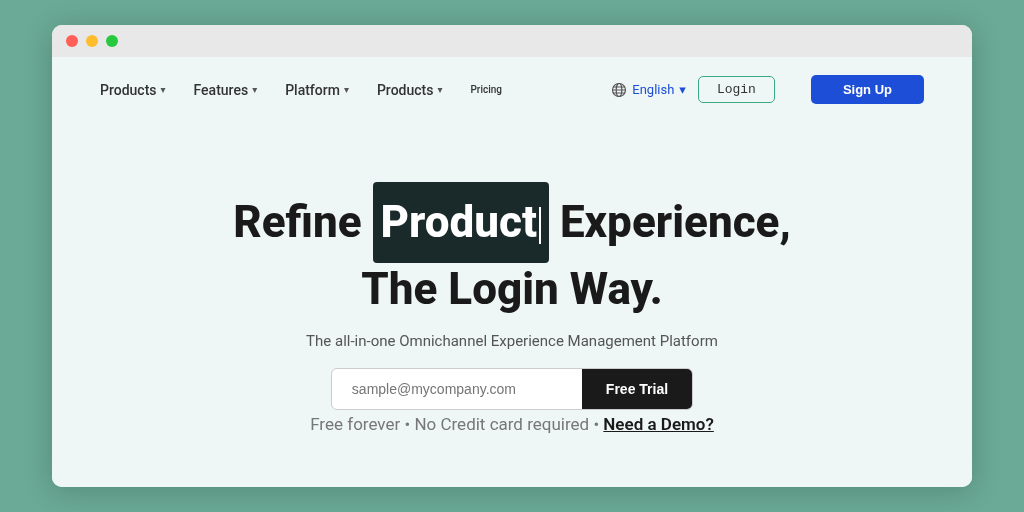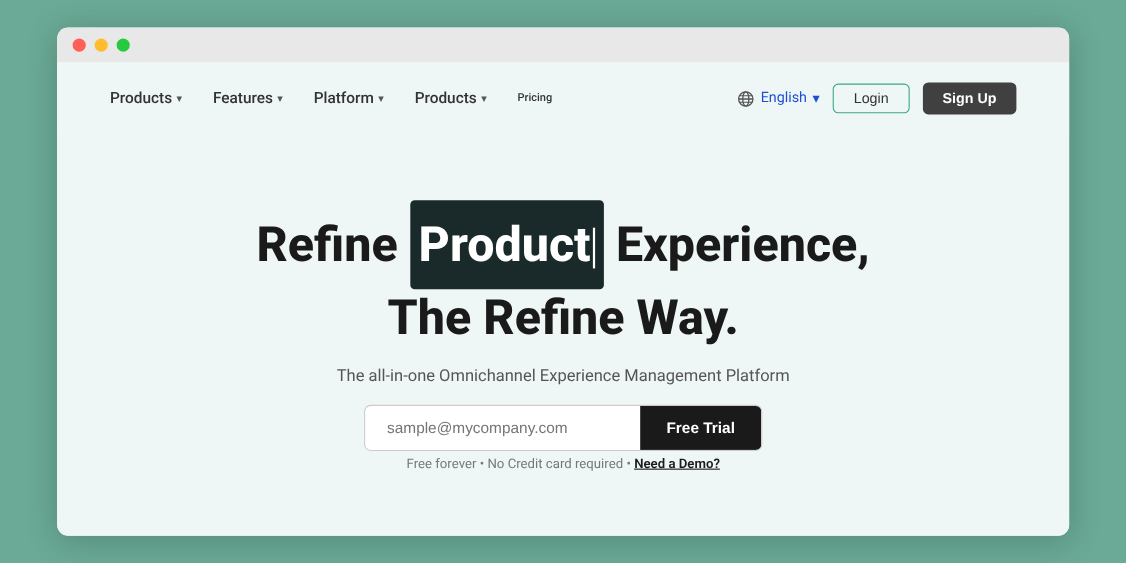--- a/index.html
+++ b/index.html
@@ -104,31 +104,33 @@
 
     .btn-login {
       padding: 5px 18px;
       border: 1.5px solid #3aaa80;
       background: transparent;
       color: #333;
       border-radius: 5px;
       font-size: 13px;
       font-weight: 500;
       cursor: pointer;
+      font-family: Liberation Mono, monospace;
     }
 
     .btn-signup {
-      padding: 7px 18px;
-      background: #404040;
+      padding: 7px 32px;
+      background: #1d4ed8;
       border: none;
       color: #fff;
       border-radius: 5px;
       font-size: 13px;
       font-weight: 600;
       cursor: pointer;
+      margin-left: 24px;
     }
 
     
     .hero {
       display: flex;
       flex-direction: column;
       align-items: center;
       text-align: center;
       padding: 60px 40px 50px;
     }
@@ -190,21 +192,21 @@
       padding: 12px 24px;
       background: #1a1a1a;
       border: none;
       color: #fff;
       font-size: 14px;
       font-weight: 600;
       cursor: pointer;
     }
 
     .cta-note {
-      font-size: 12px;
+      font-size: 17px;
       color: #777;
     }
 
     .cta-note a {
       color: #1a1a1a;
       font-weight: 600;
       text-decoration: underline;
     }
   </style>
 </head>
@@ -255,21 +257,21 @@
         </div>
         <button class="btn-login">Login</button>
         <button class="btn-signup">Sign Up</button>
       </div>
     </nav>
 
     <section class="hero">
       <h1 class="hero-title">
         <span>Refine </span><span class="highlight">Product</span><span> Experience,</span>
         <br>
-        <span>The Refine Way.</span>
+        <span>The Login Way.</span>
       </h1>
 
       <p class="hero-subtitle">The all-in-one Omnichannel Experience Management Platform</p>
 
       <div class="cta-form">
         <input class="email-input" type="email" placeholder="sample@mycompany.com" style="">
         <button class="btn-free-trial">Free Trial</button>
       </div>
 
       <p class="cta-note">

